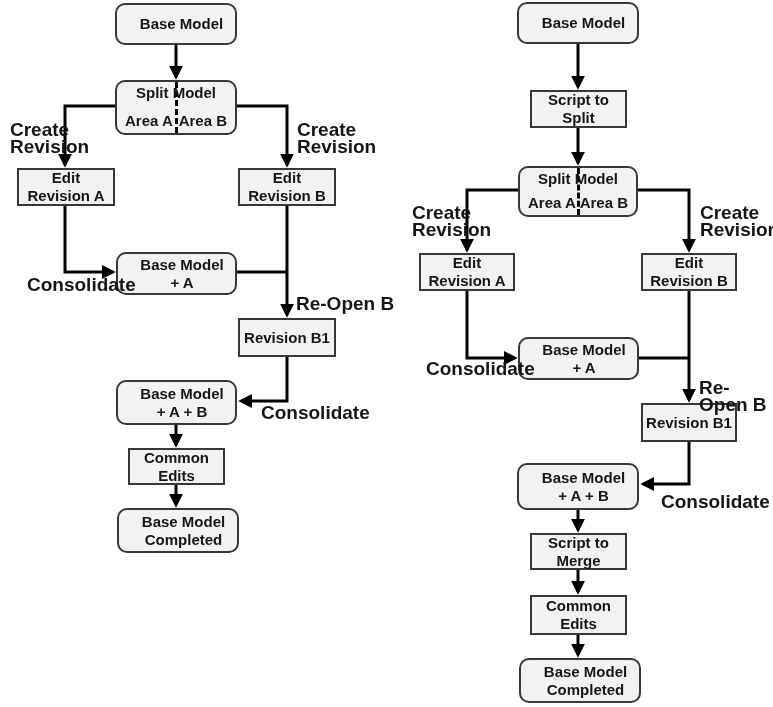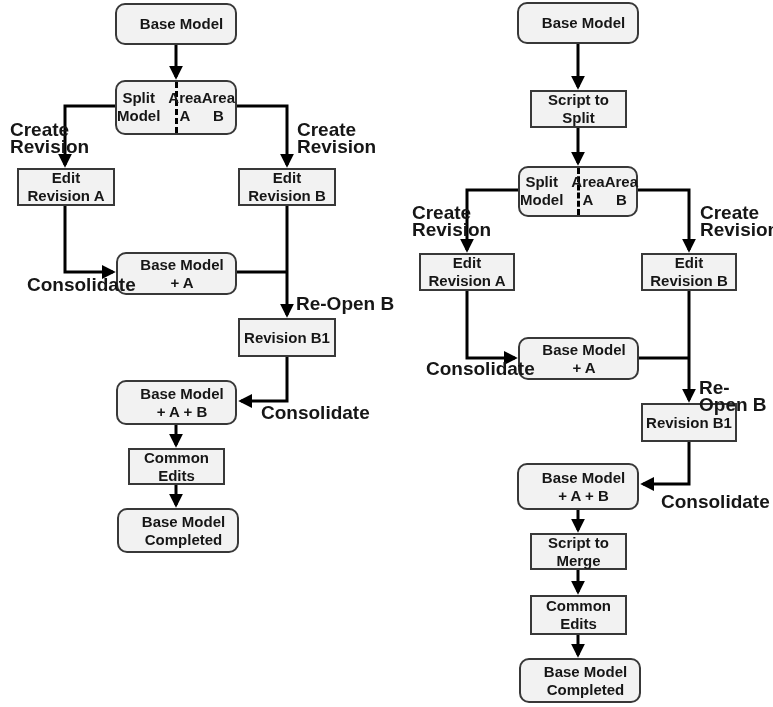--- a/index.html
+++ b/index.html
@@ -9,21 +9,21 @@
   }
   .wires{position:absolute;left:0;top:0;z-index:0;}
   .node{
     position:absolute;box-sizing:border-box;z-index:1;
     background:#f2f2f2;border:2px solid #383838;
     display:flex;align-items:center;justify-content:center;
     text-align:center;color:#161616;font-weight:bold;font-size:15px;line-height:18px;
   }
   .node .txt{white-space:pre-line;display:block;}
   .rounded{border-radius:10px;padding-left:11px;}
-  .split{flex-direction:row;justify-content:space-between;padding:2px 0 3px 0;}
+  .split{flex-direction:column;justify-content:space-between;padding:2px 0 3px 0;}
   .split-dash{
     position:absolute;left:50%;top:0;bottom:0;width:0;margin-left:-1px;
     border-left:3px dashed #000;z-index:0;
   }
   .split-title{position:relative;z-index:1;}
   .split-areas{
     position:relative;z-index:1;display:flex;width:100%;
     justify-content:space-between;box-sizing:border-box;padding:0 8px;
   }
   .label{

